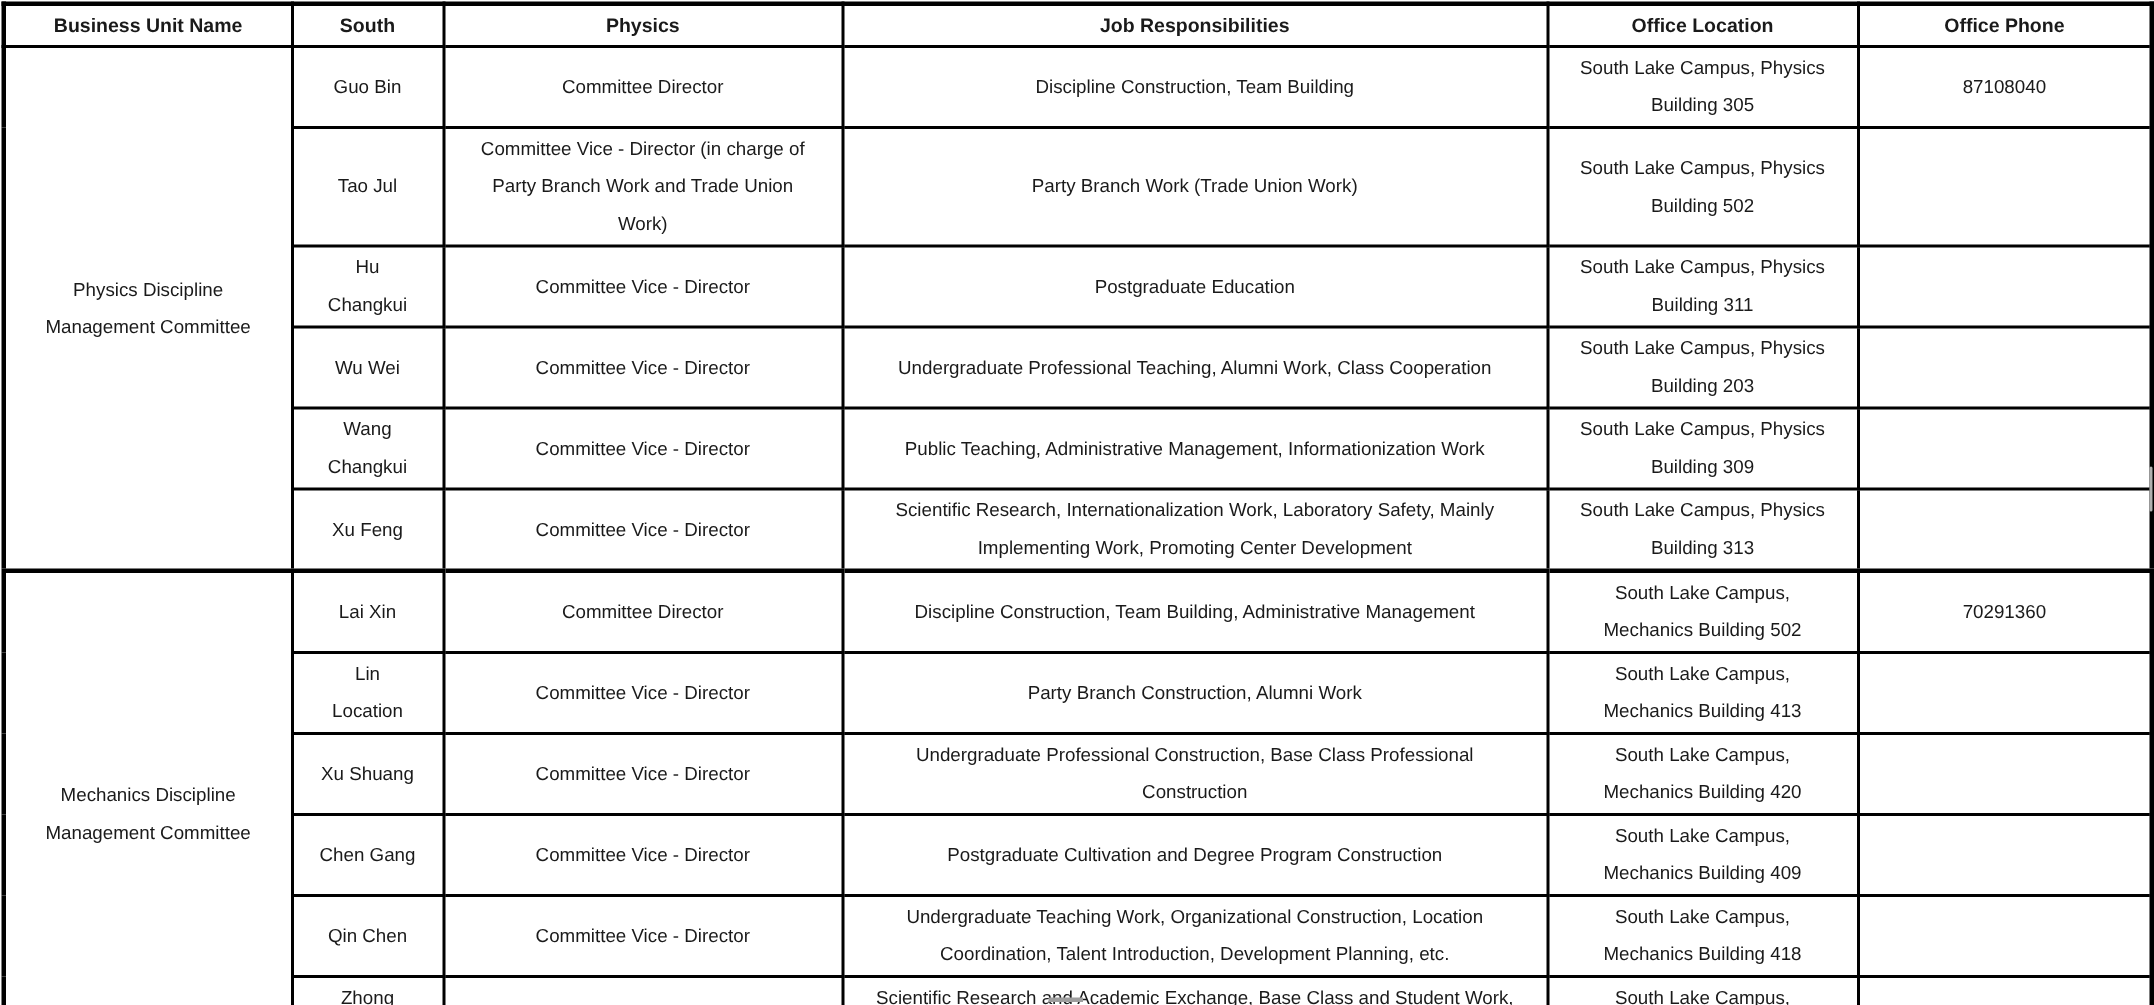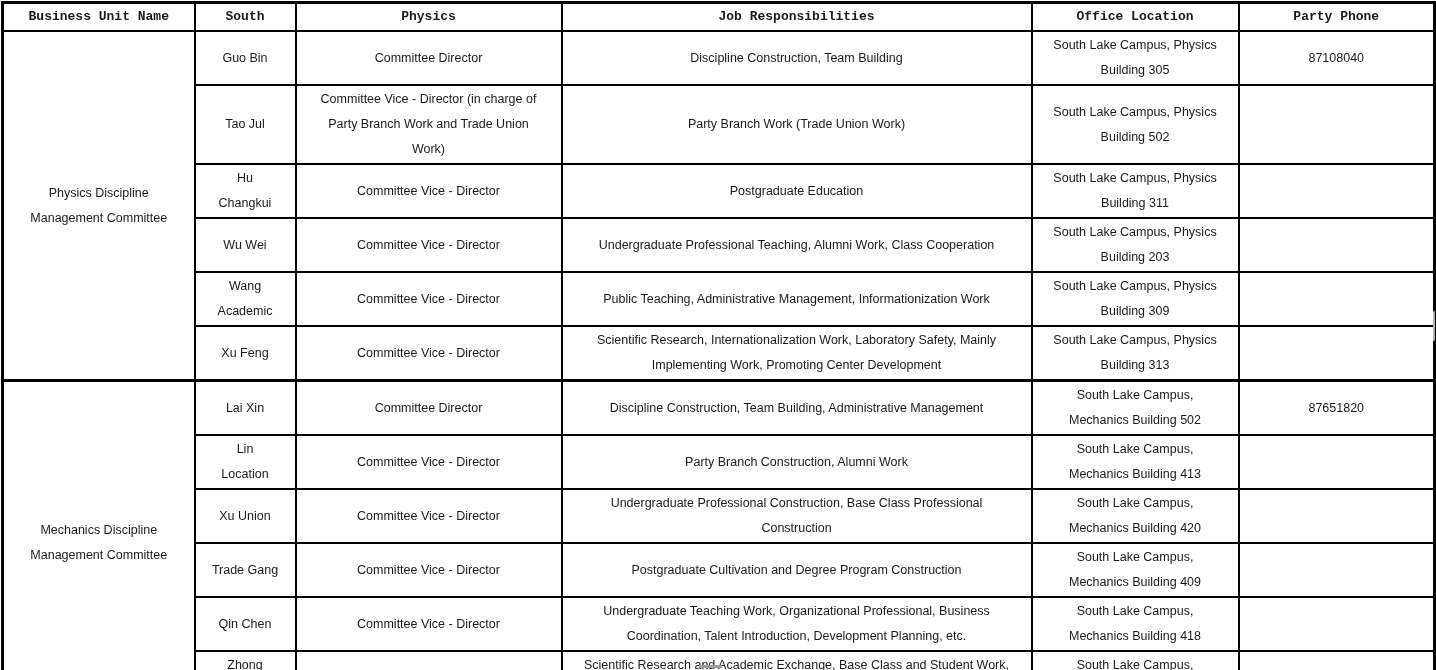--- a/index.html
+++ b/index.html
@@ -32,21 +32,20 @@
     color: #1a1a1a;
     padding: 1px 6px;
     overflow: hidden;
   }
   table.org-table th {
     font-size: 13px;
     font-weight: bold;
     height: 24px;
     line-height: 16px;
     white-space: nowrap;
-    font-family: Liberation Mono, monospace;
   }
   table.org-table td {
     font-size: 12.5px;
     font-weight: normal;
     line-height: 25px;
     white-space: pre-line;
   }
   tr.data-row { height: 50px; }
   tr.data-row-tall { height: 75px; }
   tr.section-start td { border-top: 3px solid #000000; }
@@ -83,21 +82,21 @@
       <col style="width:207px">
       <col style="width:196px">
     </colgroup>
     <thead>
       <tr>
         <th>Business Unit Name</th>
         <th>South</th>
         <th>Physics</th>
         <th>Job Responsibilities</th>
         <th>Office Location</th>
-        <th>Party Phone</th>
+        <th>Office Phone</th>
       </tr>
     </thead>
     <tbody>
 
       <tr class="data-row">
         <td class="unit-cell" rowspan="6">Physics Discipline
 Management Committee</td>
         <td>Guo Bin</td>
         <td>Committee Director</td>
         <td>Discipline Construction, Team Building</td>
@@ -127,21 +126,21 @@
       <tr class="data-row">
         <td>Wu Wei</td>
         <td>Committee Vice - Director</td>
         <td>Undergraduate Professional Teaching, Alumni Work, Class Cooperation</td>
         <td>South Lake Campus, Physics
 Building 203</td>
         <td></td>
       </tr>
       <tr class="data-row">
         <td>Wang
-Academic</td>
+Changkui</td>
         <td>Committee Vice - Director</td>
         <td>Public Teaching, Administrative Management, Informationization Work</td>
         <td>South Lake Campus, Physics
 Building 309</td>
         <td></td>
       </tr>
       <tr class="data-row">
         <td>Xu Feng</td>
         <td>Committee Vice - Director</td>
         <td>Scientific Research, Internationalization Work, Laboratory Safety, Mainly
@@ -152,52 +151,52 @@
       </tr>
 
       <tr class="data-row section-start">
         <td class="unit-cell" rowspan="6">Mechanics Discipline
 Management Committee</td>
         <td>Lai Xin</td>
         <td>Committee Director</td>
         <td>Discipline Construction, Team Building, Administrative Management</td>
         <td>South Lake Campus,
 Mechanics Building 502</td>
-        <td>87651820</td>
+        <td>70291360</td>
       </tr>
       <tr class="data-row">
         <td>Lin
 Location</td>
         <td>Committee Vice - Director</td>
         <td>Party Branch Construction, Alumni Work</td>
         <td>South Lake Campus,
 Mechanics Building 413</td>
         <td></td>
       </tr>
       <tr class="data-row">
-        <td>Xu Union</td>
+        <td>Xu Shuang</td>
         <td>Committee Vice - Director</td>
         <td>Undergraduate Professional Construction, Base Class Professional
 Construction</td>
         <td>South Lake Campus,
 Mechanics Building 420</td>
         <td></td>
       </tr>
       <tr class="data-row">
-        <td>Trade Gang</td>
+        <td>Chen Gang</td>
         <td>Committee Vice - Director</td>
         <td>Postgraduate Cultivation and Degree Program Construction</td>
         <td>South Lake Campus,
 Mechanics Building 409</td>
         <td></td>
       </tr>
       <tr class="data-row">
         <td>Qin Chen</td>
         <td>Committee Vice - Director</td>
-        <td>Undergraduate Teaching Work, Organizational Professional, Business
+        <td>Undergraduate Teaching Work, Organizational Construction, Location
 Coordination, Talent Introduction, Development Planning, etc.</td>
         <td>South Lake Campus,
 Mechanics Building 418</td>
         <td></td>
       </tr>
       <tr class="data-row">
         <td>Zhong
 Yucheng</td>
         <td>Committee Vice - Director</td>
         <td>Scientific Research and Academic Exchange, Base Class and Student Work,

